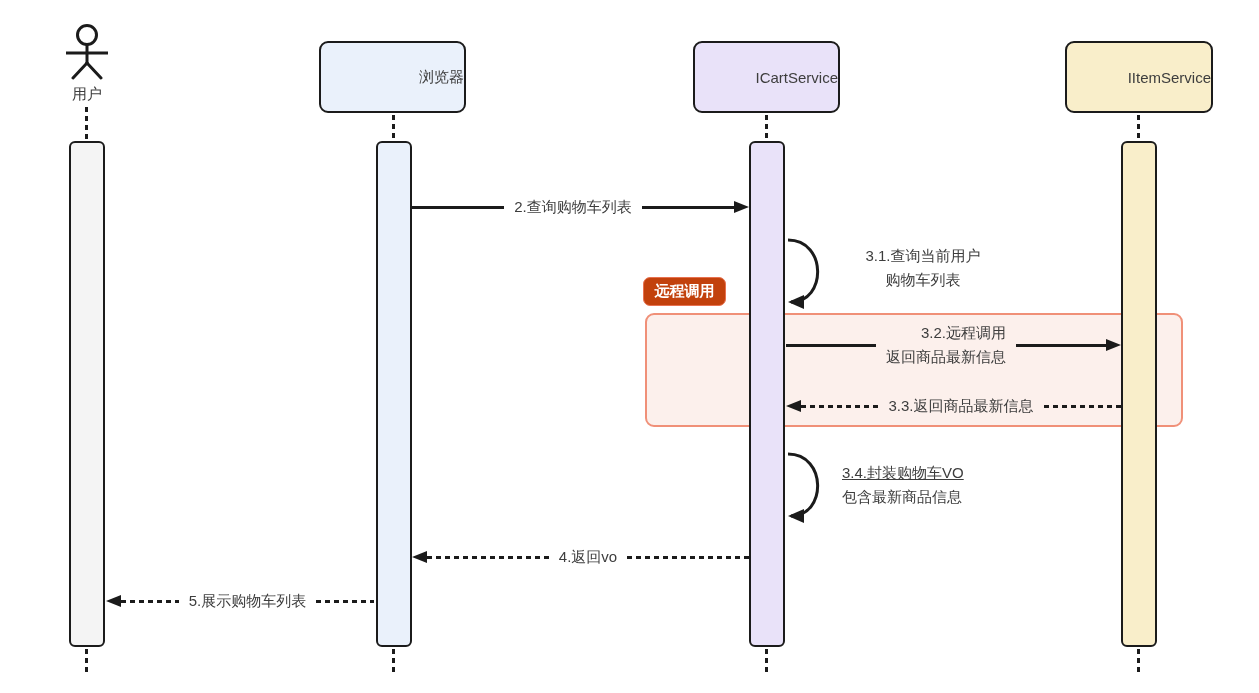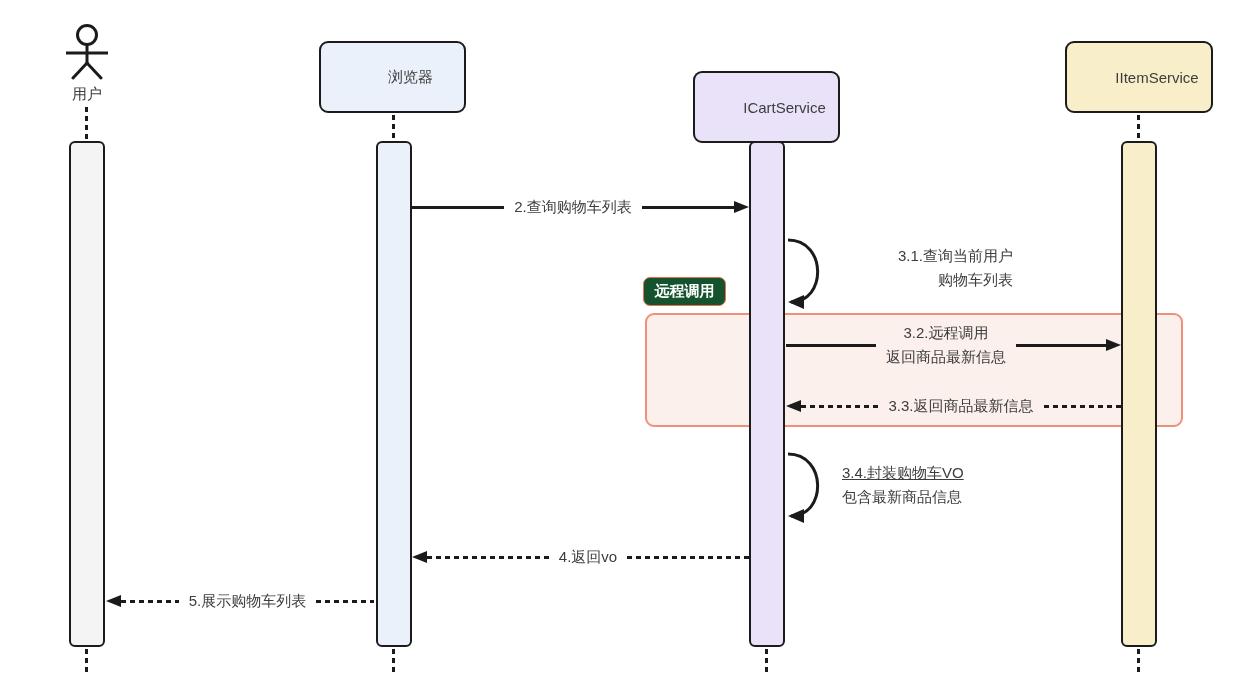--- a/index.html
+++ b/index.html
@@ -8,52 +8,52 @@
   }
   html,body{margin:0;padding:0;background:#fff;}
   .canvas{
     position:relative;width:1259px;height:693px;background:#fff;overflow:hidden;
     font-family:"Liberation Sans","DejaVu Sans",sans-serif;color:var(--text);
   }
   
   .pbox{
     position:absolute;top:41px;height:72px;box-sizing:border-box;
     border:2.5px solid var(--line);border-radius:9px;
-    display:flex;align-items:center;justify-content:center;
+    display:flex;align-items:center;justify-content:flex-end;
     font-size:15px;z-index:2;padding-left:36px;
   }
   
   .bar{
     position:absolute;top:141px;height:506px;width:36px;box-sizing:border-box;
     border:2.5px solid var(--line);border-radius:6px;z-index:2;
   }
   
   .vdash{
     position:absolute;width:3px;z-index:1;
     background:repeating-linear-gradient(to bottom,var(--line) 0 5px,transparent 5px 9px);
   }
   
   .msg{position:absolute;display:flex;align-items:center;z-index:3;}
   .seg{flex:1;height:3px;background:var(--line);}
   .seg-d{flex:1;height:3px;background:repeating-linear-gradient(to right,var(--line) 0 5px,transparent 5px 9px);}
   .mlabel{font-size:15px;color:var(--text);white-space:nowrap;margin:0 10px;}
-  .mlabel2{font-size:15px;color:var(--text);white-space:nowrap;margin:16px 10px;text-align:center;line-height:24px;}
+  .mlabel2{font-size:15px;color:var(--text);white-space:nowrap;margin:16px 10px;text-align:right;line-height:24px;}
   .ah-r{width:0;height:0;border-top:6px solid transparent;border-bottom:6px solid transparent;border-left:15px solid var(--line);}
   .ah-l{width:0;height:0;border-top:6px solid transparent;border-bottom:6px solid transparent;border-right:15px solid var(--line);}
   
   .loop{position:absolute;z-index:3;}
   .looplabel{position:absolute;z-index:3;font-size:15px;line-height:24px;white-space:nowrap;}
   
   .frag{
     position:absolute;left:645px;top:313px;width:538px;height:114px;box-sizing:border-box;
     background:#FCF0EC;border:2px solid #F09078;border-radius:9px;z-index:0;
   }
   .badge{
     position:absolute;left:643px;top:277px;width:83px;height:29px;box-sizing:border-box;
-    background:#14532d;border:1.5px solid #E8714F;border-radius:7px;
+    background:#c2410c;border:1.5px solid #E8714F;border-radius:7px;
     color:#fff;font-weight:bold;font-size:15px;
     display:flex;align-items:center;justify-content:center;z-index:4;
   }
   .actor-label{position:absolute;left:57px;top:85px;width:60px;text-align:center;font-size:15px;z-index:2;}
   .actor-figure{position:absolute;left:62px;top:16px;z-index:2;}
 </style>
 </head>
 <body>
 
 <div class="canvas">
@@ -63,21 +63,21 @@
     <line x1="25" y1="28.5" x2="25" y2="47" stroke="#1b1b1b" stroke-width="3"></line>
     <line x1="4" y1="37" x2="46" y2="37" stroke="#1b1b1b" stroke-width="3"></line>
     <line x1="25" y1="47" x2="11" y2="62" stroke="#1b1b1b" stroke-width="3" stroke-linecap="round"></line>
     <line x1="25" y1="47" x2="39" y2="62" stroke="#1b1b1b" stroke-width="3" stroke-linecap="round"></line>
   </svg>
   <div class="actor-label">用户</div>
 
   <div class="pbox" style="left:319px;width:147px;background:#EAF1FB;">
     <span>浏览器</span>
   </div>
-  <div class="pbox" style="left:693px;width:147px;background:#E9E2F9;margin-top:30px;">
+  <div class="pbox" style="left:693px;width:147px;background:#E9E2F9;">
     <span>ICartService</span>
   </div>
   <div class="pbox" style="left:1065px;width:148px;background:#F9EECA;">
     <span>IItemService</span>
   </div>
 
   <div class="vdash" style="left:85px;top:107px;height:33px;"></div>
   <div class="vdash" style="left:392px;top:115px;height:25px;"></div>
   <div class="vdash" style="left:765px;top:115px;height:25px;"></div>
   <div class="vdash" style="left:1137px;top:115px;height:25px;"></div>
@@ -102,21 +102,21 @@
     <span class="seg"></span>
     <span class="mlabel">2.查询购物车列表</span>
     <span class="seg"></span>
     <span class="ah-r"></span>
   </div>
 
   <svg class="loop" style="left:785px;top:234px;" width="46" height="78" viewBox="0 0 46 78">
     <path d="M3,6 C42,6 42,68 6,68" fill="none" stroke="#1b1b1b" stroke-width="3"></path>
     <polygon points="19,61 19,75 3,68" fill="#1b1b1b"></polygon>
   </svg>
-  <div class="looplabel" style="left:833px;top:244px;width:180px;text-align:right;">
+  <div class="looplabel" style="left:833px;top:244px;width:180px;text-align:center;">
     <span style="display:block;">3.1.查询当前用户</span>
     <span style="display:block;">购物车列表</span>
   </div>
 
   <div class="msg" style="left:786px;top:321px;width:335px;height:48px;">
     <span class="seg"></span>
     <span class="mlabel2">
       <span style="display:block;">3.2.远程调用</span>
       <span style="display:block;">返回商品最新信息</span>
     </span>

